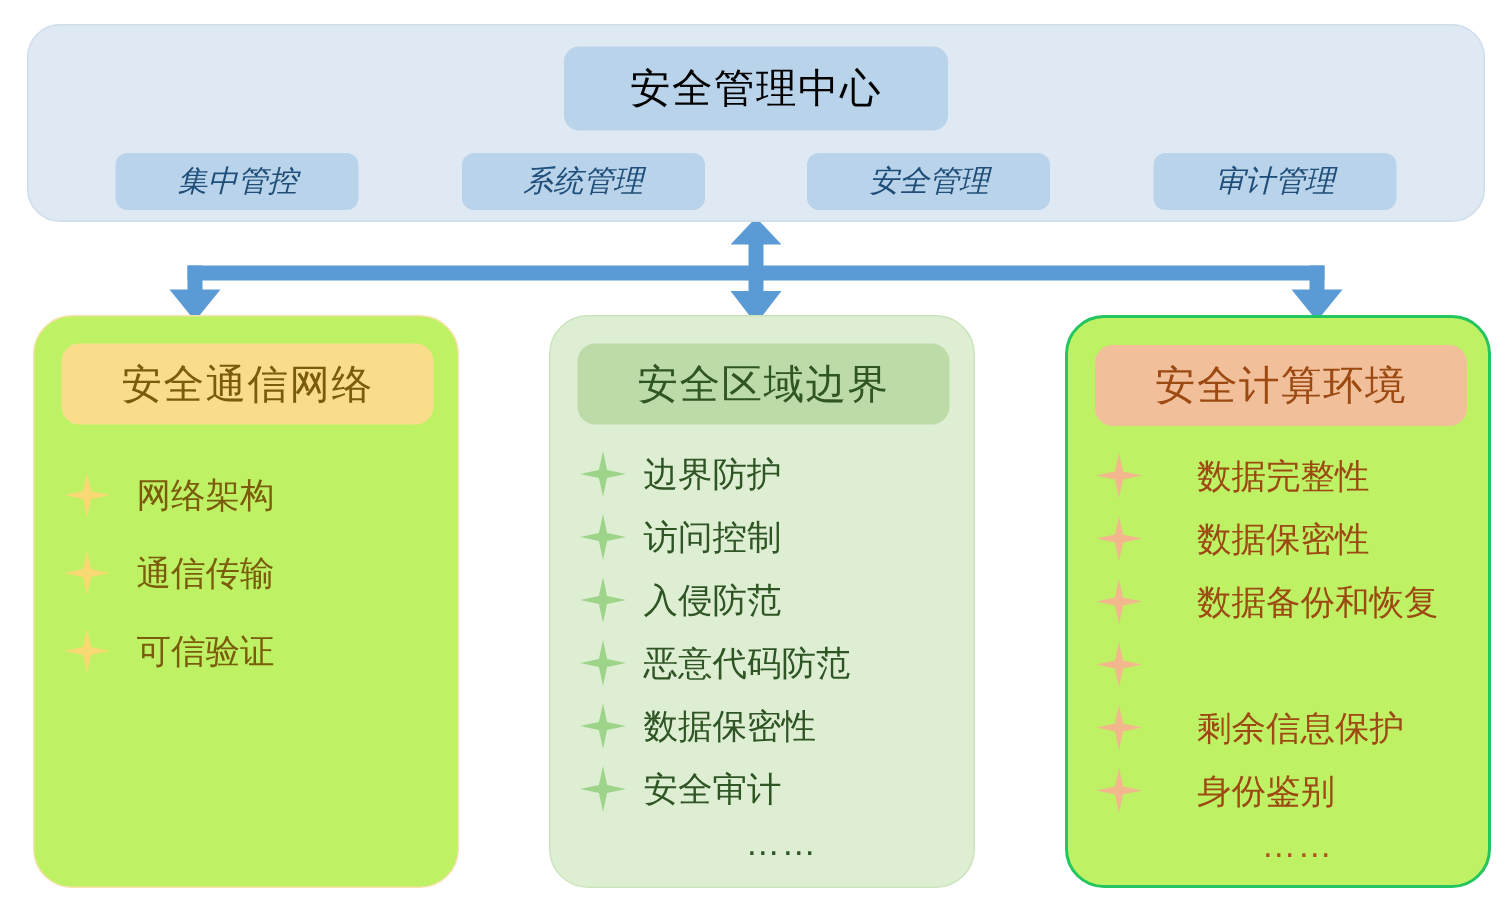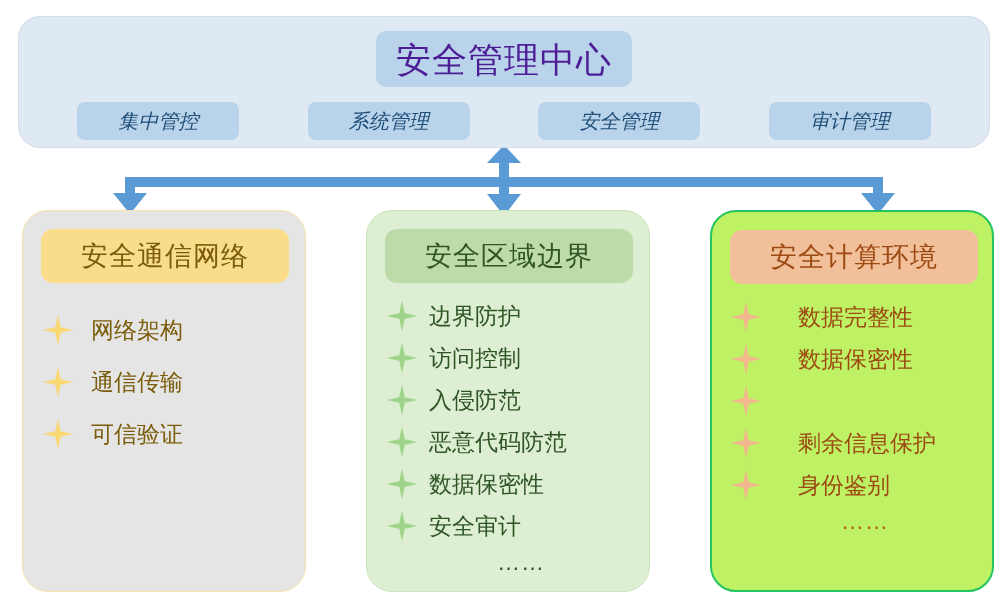--- a/index.html
+++ b/index.html
@@ -40,22 +40,22 @@
     top: 14px;
     width: 256px;
     height: 56px;
     background: #b9d3ea;
     border-radius: 10px;
     display: flex;
     align-items: center;
     justify-content: center;
   }
   #center-title .t {
-    font-size: 35px;
-    color: #4c1d95;
+    font-size: 27px;
+    color: #000000;
     letter-spacing: 1px;
     line-height: 1;
   }
   #chip-row {
     position: absolute;
     left: 0;
     top: 84px;
     width: 100%;
     height: 40px;
     display: flex;
@@ -92,21 +92,21 @@
 
   
   .card {
     position: absolute;
     top: 210px;
     width: 284px;
     height: 382px;
     box-sizing: border-box;
     border-radius: 26px;
   }
-  #card-network { left: 22px;  background: #e5e5e5; border: 1px solid #f6e2a8; padding-left: 40px; }
+  #card-network { left: 22px;  background: #bef264; border: 1px solid #f6e2a8; padding-left: 40px; }
   #card-border  { left: 366px; background: #ddeed3; border: 1px solid #cbe4bc; }
   #card-compute { left: 710px; background: #bef264; border: 2px solid #22c55e; }
 
   .card-header {
     position: absolute;
     left: 18px;
     top: 18px;
     width: 248px;
     height: 54px;
     border-radius: 12px;
@@ -324,20 +324,26 @@
         <span class="ltext">数据完整性</span>
       </div>
 
       <div class="litem">
         <svg class="star" viewBox="0 0 40 40">
           <path d="M20 2 L23.2 16.8 L38 20 L23.2 23.2 L20 38 L16.8 23.2 L2 20 L16.8 16.8 Z"></path>
         </svg>
         <span class="ltext">数据保密性</span>
       </div>
 
+      <div class="litem">
+        <svg class="star" viewBox="0 0 40 40">
+          <path d="M20 2 L23.2 16.8 L38 20 L23.2 23.2 L20 38 L16.8 23.2 L2 20 L16.8 16.8 Z"></path>
+        </svg>
+        <span class="ltext">数据备份和恢复</span>
+      </div>
 
       <div class="litem">
         <svg class="star" viewBox="0 0 40 40">
           <path d="M20 2 L23.2 16.8 L38 20 L23.2 23.2 L20 38 L16.8 23.2 L2 20 L16.8 16.8 Z"></path>
         </svg>
       </div>
 
       <div class="litem">
         <svg class="star" viewBox="0 0 40 40">
           <path d="M20 2 L23.2 16.8 L38 20 L23.2 23.2 L20 38 L16.8 23.2 L2 20 L16.8 16.8 Z"></path>

